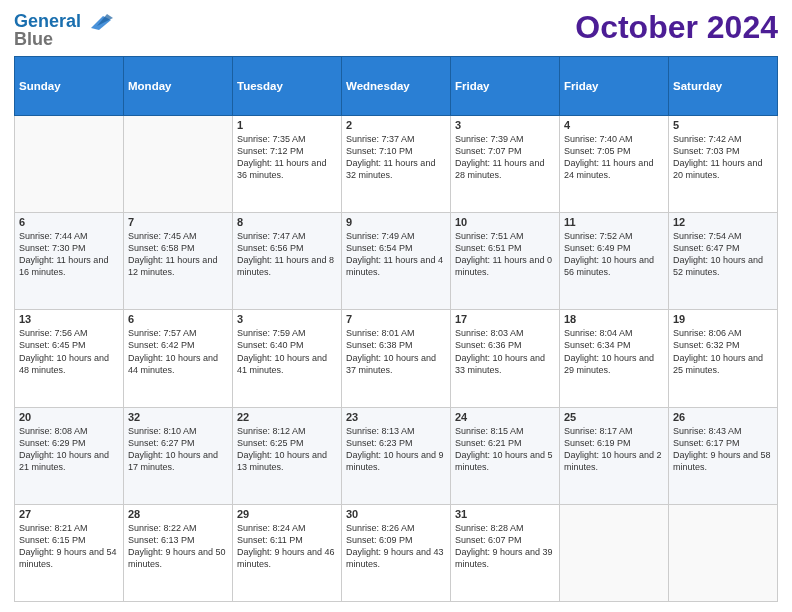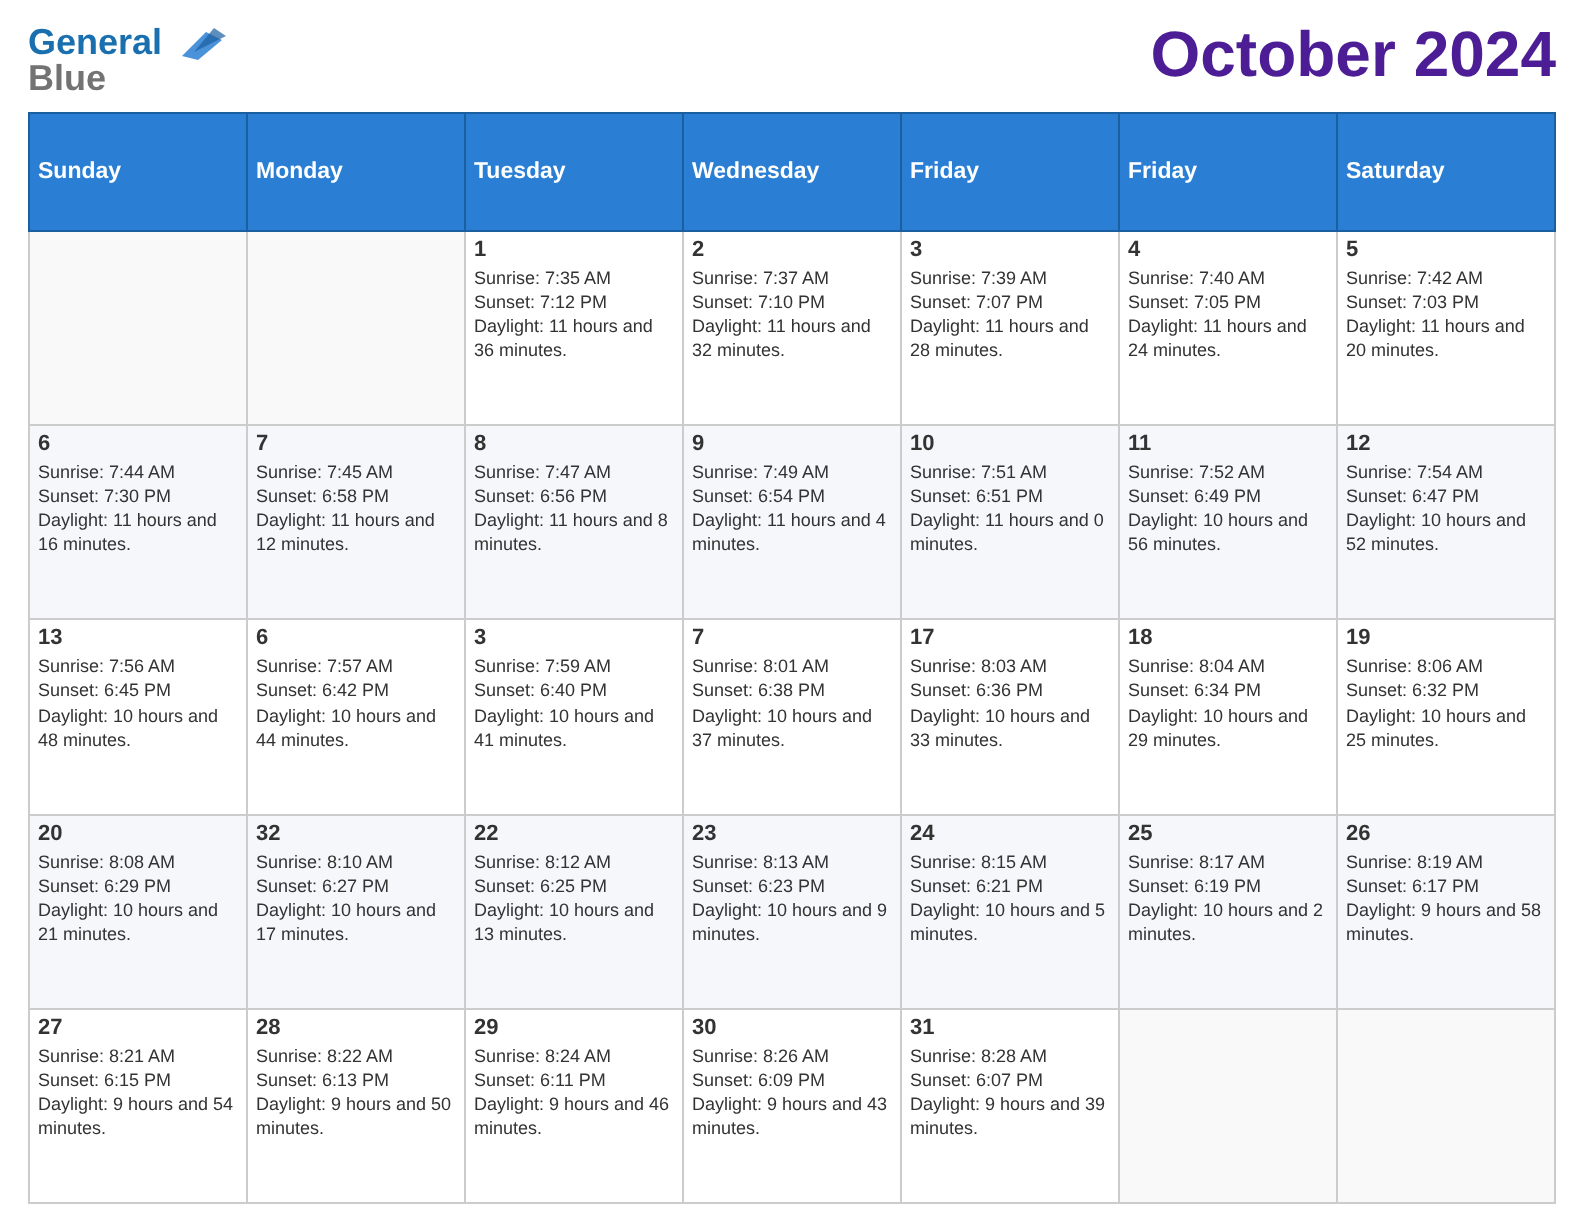--- a/index.html
+++ b/index.html
@@ -310,21 +310,21 @@
           </td>
           <td>
             <span class="day-number">25</span>
             <div class="cell-content">Sunrise: 8:17 AM
 Sunset: 6:19 PM
 Daylight: 10 hours
 and 2 minutes.</div>
           </td>
           <td>
             <span class="day-number">26</span>
-            <div class="cell-content">Sunrise: 8:19 AM
+            <div class="cell-content">Sunrise: 8:43 AM
 Sunset: 6:17 PM
 Daylight: 9 hours
 and 58 minutes.</div>
           </td>
         </tr>
         <tr>
           <td>
             <span class="day-number">27</span>
             <div class="cell-content">Sunrise: 8:21 AM
 Sunset: 6:15 PM

